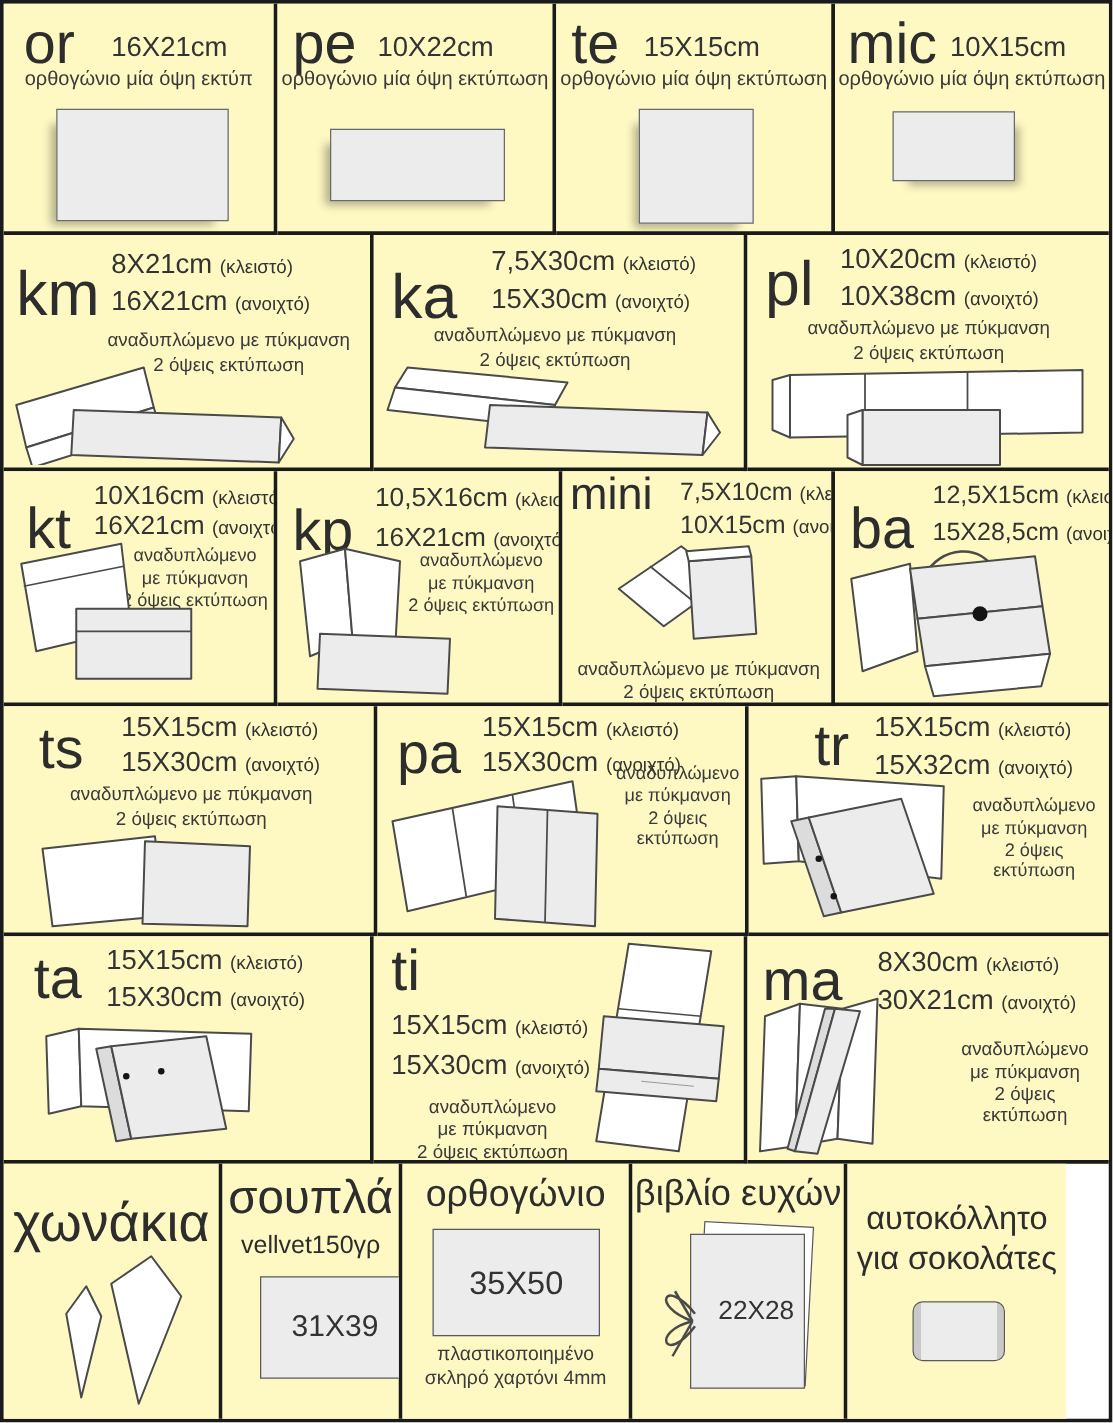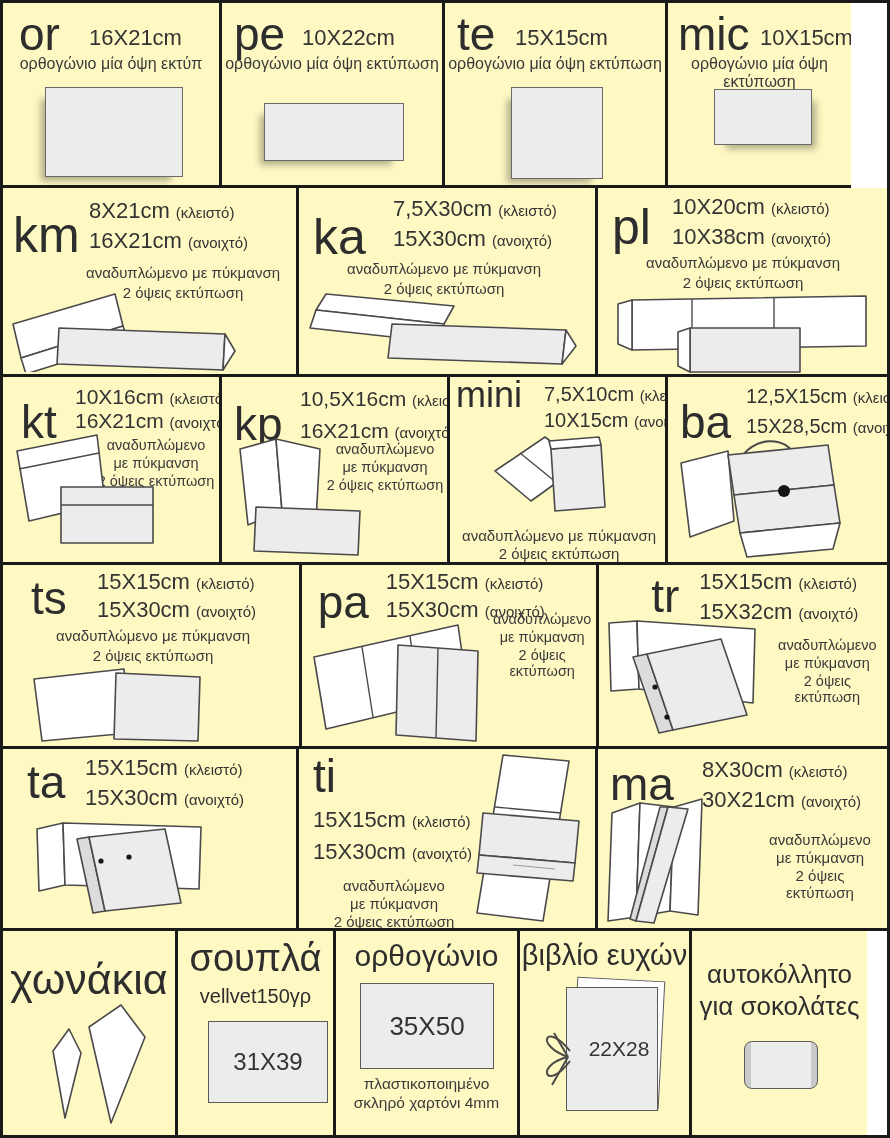--- a/index.html
+++ b/index.html
@@ -50,21 +50,21 @@
       <div class="abs sz" style="left:80px;top:22px">10X22cm</div>
       <div class="desc" style="top:52px">ορθογώνιο μία όψη εκτύπωση</div>
       <div class="prect" style="left:42px;top:100px;width:138px;height:56px"></div>
     </div>
     <div class="cell" style="width:223px">
       <div class="abs code" style="left:12px;top:8px">te</div>
       <div class="abs sz" style="left:70px;top:22px">15X15cm</div>
       <div class="desc" style="top:52px">ορθογώνιο μία όψη εκτύπωση</div>
       <div class="prect" style="left:66px;top:84px;width:90px;height:90px"></div>
     </div>
-    <div class="cell" style="width:183px">
+    <div class="cell" style="width:219px">
       <div class="abs code" style="left:10px;top:8px">mic</div>
       <div class="abs sz" style="left:92px;top:22px">10X15cm</div>
       <div class="desc" style="top:52px">ορθογώνιο μία όψη εκτύπωση</div>
       <div class="prect" style="left:46px;top:86px;width:96px;height:54px;box-shadow:8px 8px 7px -4px rgba(0,0,0,.30)"></div>
     </div>
   </div>
 
   <div class="row" style="height:189px">
     <div class="cell" style="width:296px">
       <div class="abs code" style="left:10px;top:22px;font-size:50px">km</div>
@@ -258,21 +258,21 @@
   </div>
 
   <div class="row" style="height:204px">
     <div class="cell" style="width:175px">
       <div class="title6" style="top:24px;font-size:43px">χωνάκια</div>
       <svg class="ill" style="left:28px;top:72px" width="120" height="125" viewBox="0 0 120 125">
         <polygon points="22,48 38,26 50,50 34,115"></polygon>
         <polygon points="58,24 90,2 114,34 80,120"></polygon>
       </svg>
     </div>
-    <div class="cell" style="width:158px">
+    <div class="cell" style="width:144px">
       <div class="title6" style="top:6px;font-size:38px">σουπλά</div>
       <div class="title6" style="top:54px;font-size:20px">vellvet150γρ</div>
       <div class="gbox" style="left:30px;top:90px;width:118px;height:80px">
           <span>31X39</span>
         </div>
     </div>
     <div class="cell" style="width:184px">
       <div class="title6" style="top:8px;font-size:30px">ορθογώνιο</div>
       <div class="gbox" style="left:24px;top:52px;width:132px;height:84px;font-size:26px">
           <span>35X50</span>

